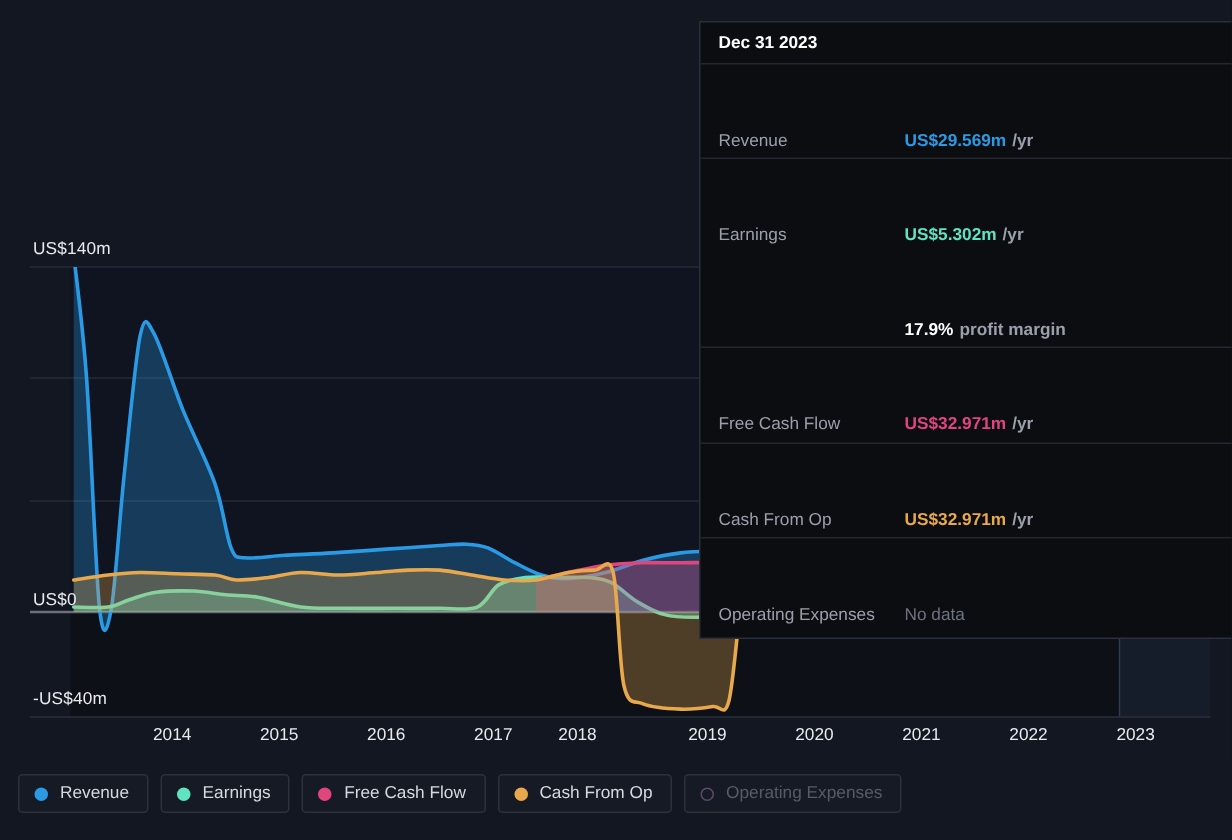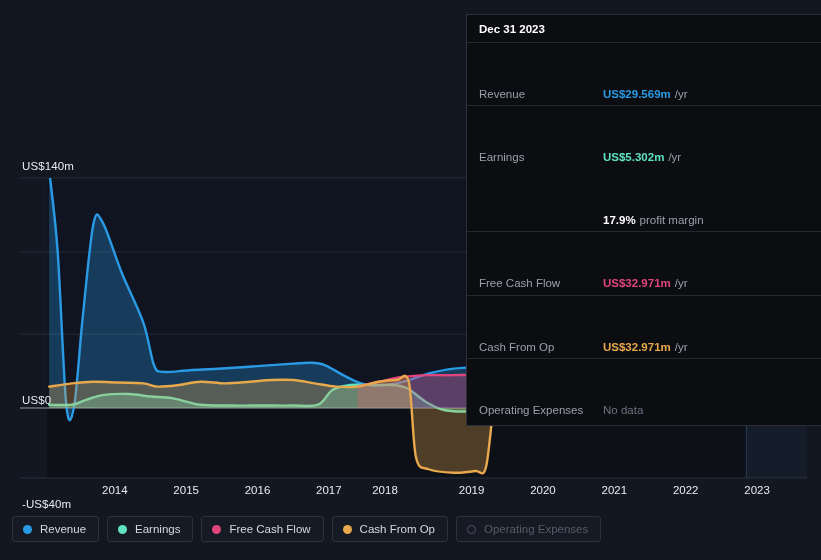--- a/index.html
+++ b/index.html
@@ -36,21 +36,21 @@
     padding:0 12px 7px 12px;
   }
   .tt-row{
     display:flex; align-items:baseline;
     padding:4px 12px; border-top:1px solid #23272f;
     font-size:11.5px; line-height:1.25;
   }
   .tt-row.no-border{ border-top:none; }
   .tt-label{ color:#9aa0ab; width:124px; flex:0 0 124px; }
   .tt-val{ font-weight:bold;margin-top:40px; }
-  .tt-unit{ color:#9aa0ab; font-weight:normal; margin-left:4px; }
+  .tt-unit{ color:#9aa0ab; font-weight:bold; margin-left:4px; }
   .tt-nodata{ color:#6b7280; font-weight:normal; }
 
   
   #legend{
     position:absolute; left:12px; top:516px; display:flex; gap:8px;
   }
   .legend-item{
     display:flex; align-items:center; gap:8px;
     border:1px solid #2c313c; border-radius:3px;
     padding:6px 12px 6px 10px; background:#161a24;
@@ -102,21 +102,21 @@
           <circle cx="799.8638497652486" cy="193.83335714285715" r="5.2" fill="#e0457b" stroke="#ffffff" stroke-width="1.4"></circle>
         </g>
         <g clip-path="url(#clipPlot)">
           <circle cx="799.8638497652486" cy="193.83335714285715" r="5.2" fill="#e8a84c" stroke="#ffffff" stroke-width="1.4"></circle>
         </g>
       </svg>
 </div>
 
 <div class="y-label" style="left:22px; top:160px;">US$140m</div>
 <div class="y-label" style="left:22px; top:394px;">US$0</div>
-<div class="y-label" style="left:22px; top:460px;margin-top:38px;">-US$40m</div>
+<div class="y-label" style="left:22px; top:460px;">-US$40m</div>
 
 <div id="x-axis">
       <div class="x-label" style="left: 84.7934px; top: 484px;">2014</div>
       <div class="x-label" style="left: 156.155px; top: 484px; text-align: center;">2015</div>
       <div class="x-label" style="left: 227.516px; top: 484px;">2016</div>
       <div class="x-label" style="left: 298.878px; top: 484px;">2017</div>
       <div class="x-label" style="left: 355px; top: 484px;">2018</div>
       <div class="x-label" style="left: 441.601px; top: 484px;">2019</div>
       <div class="x-label" style="left: 512.962px; top: 484px;">2020</div>
       <div class="x-label" style="left: 584.324px; top: 484px;">2021</div>

